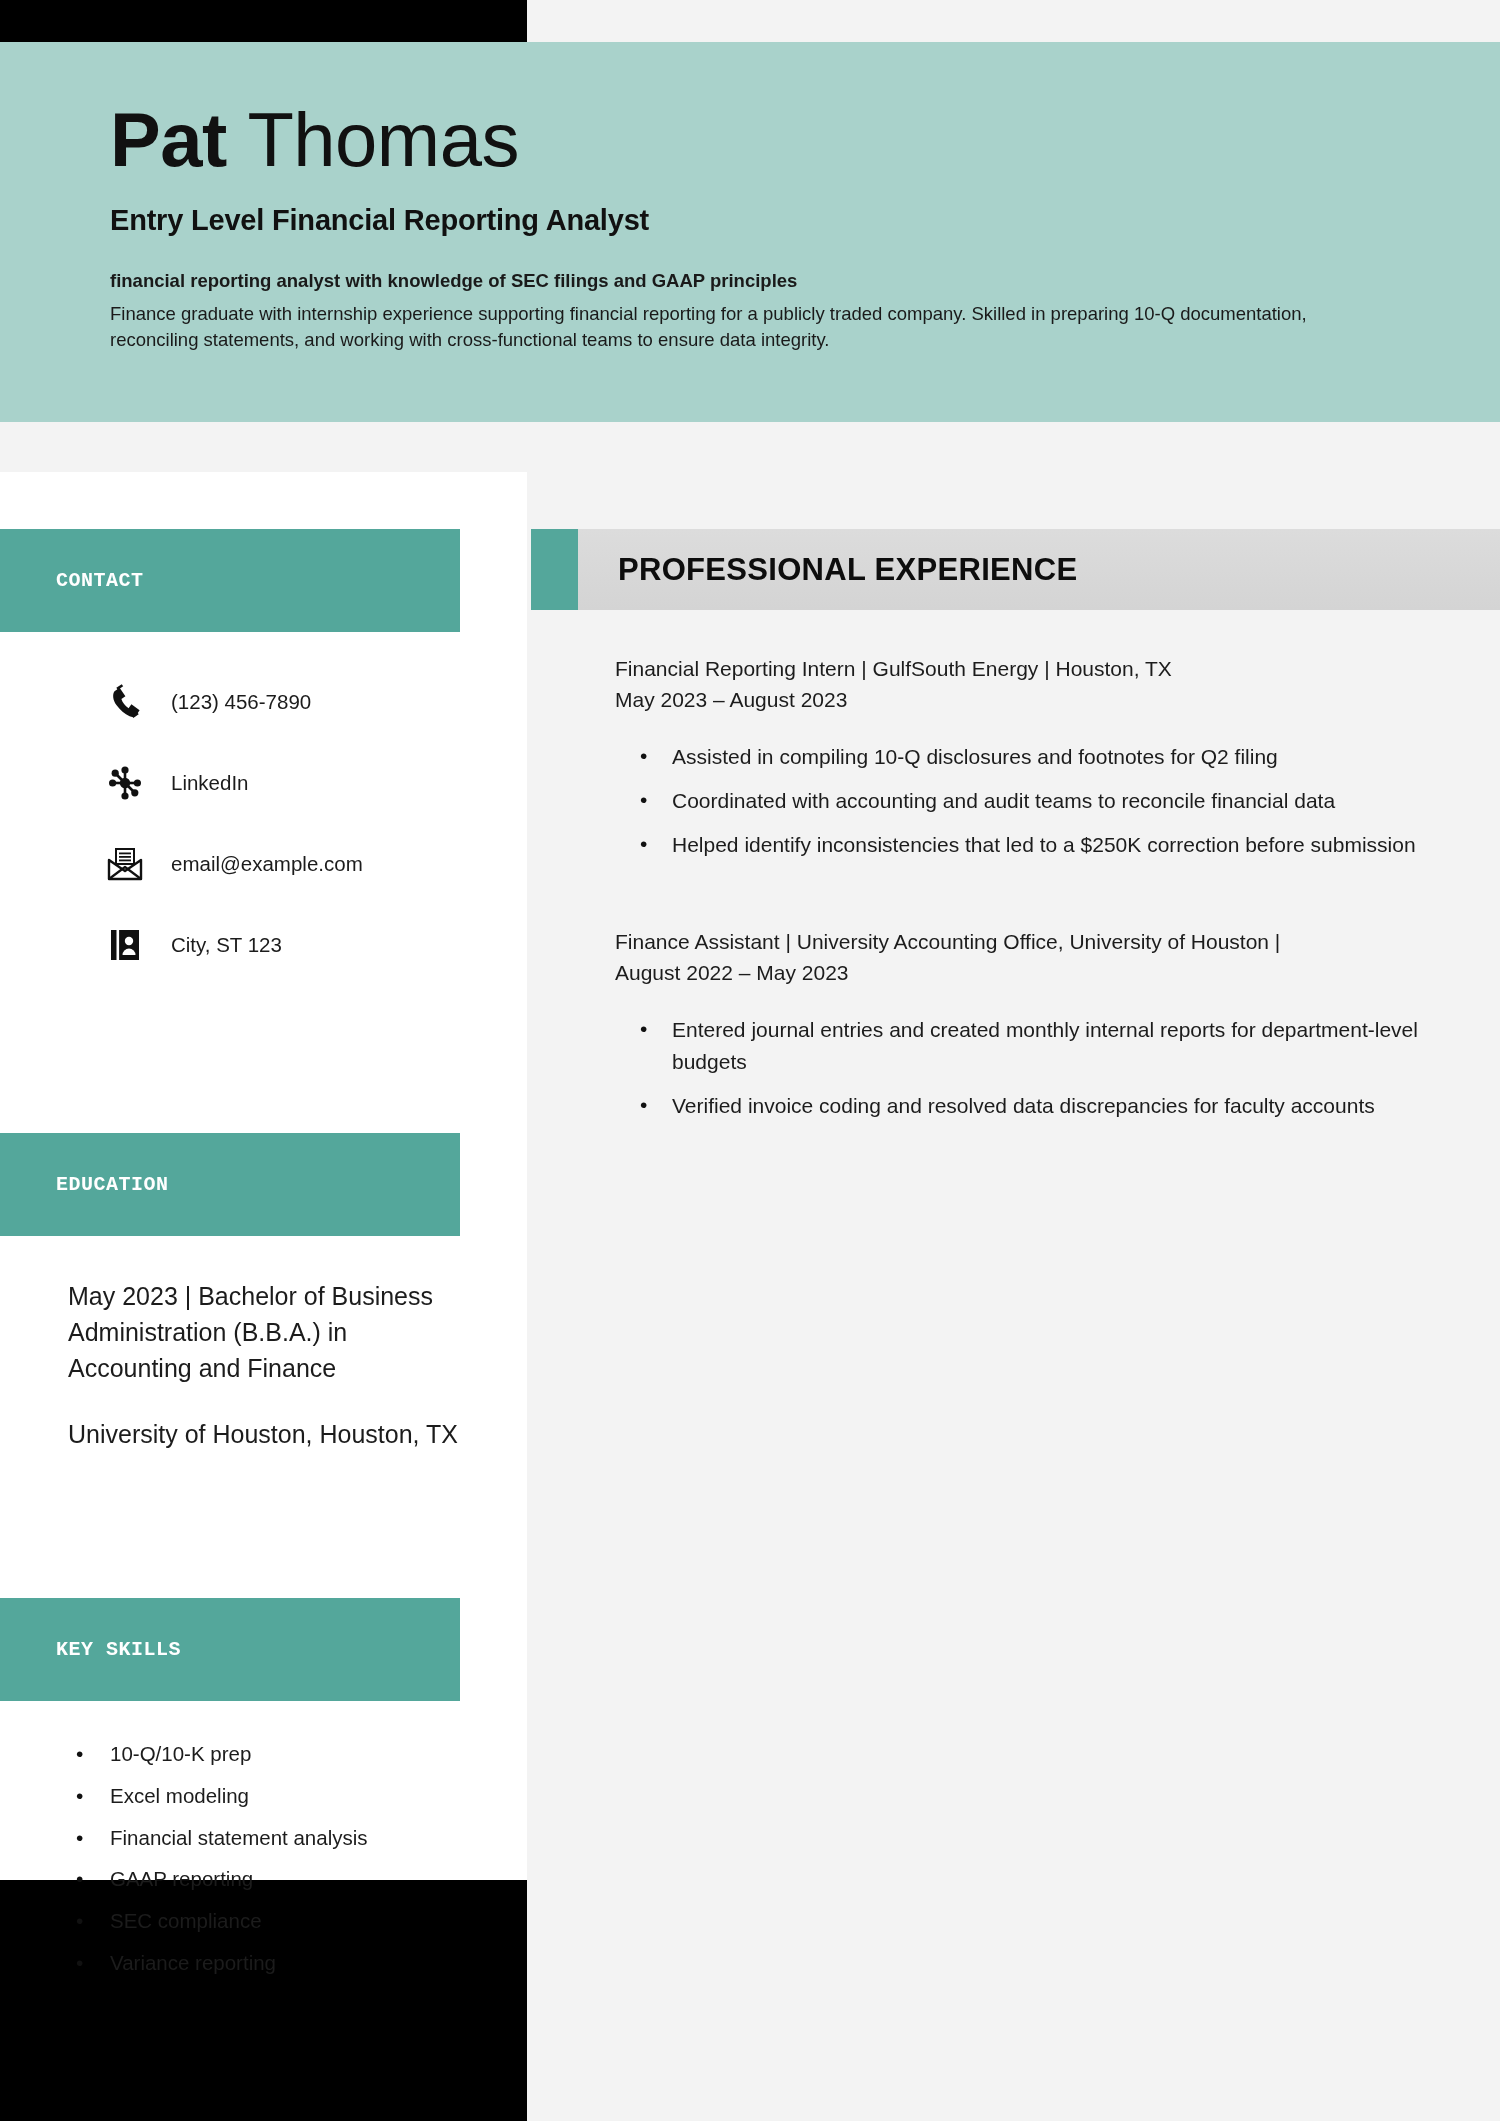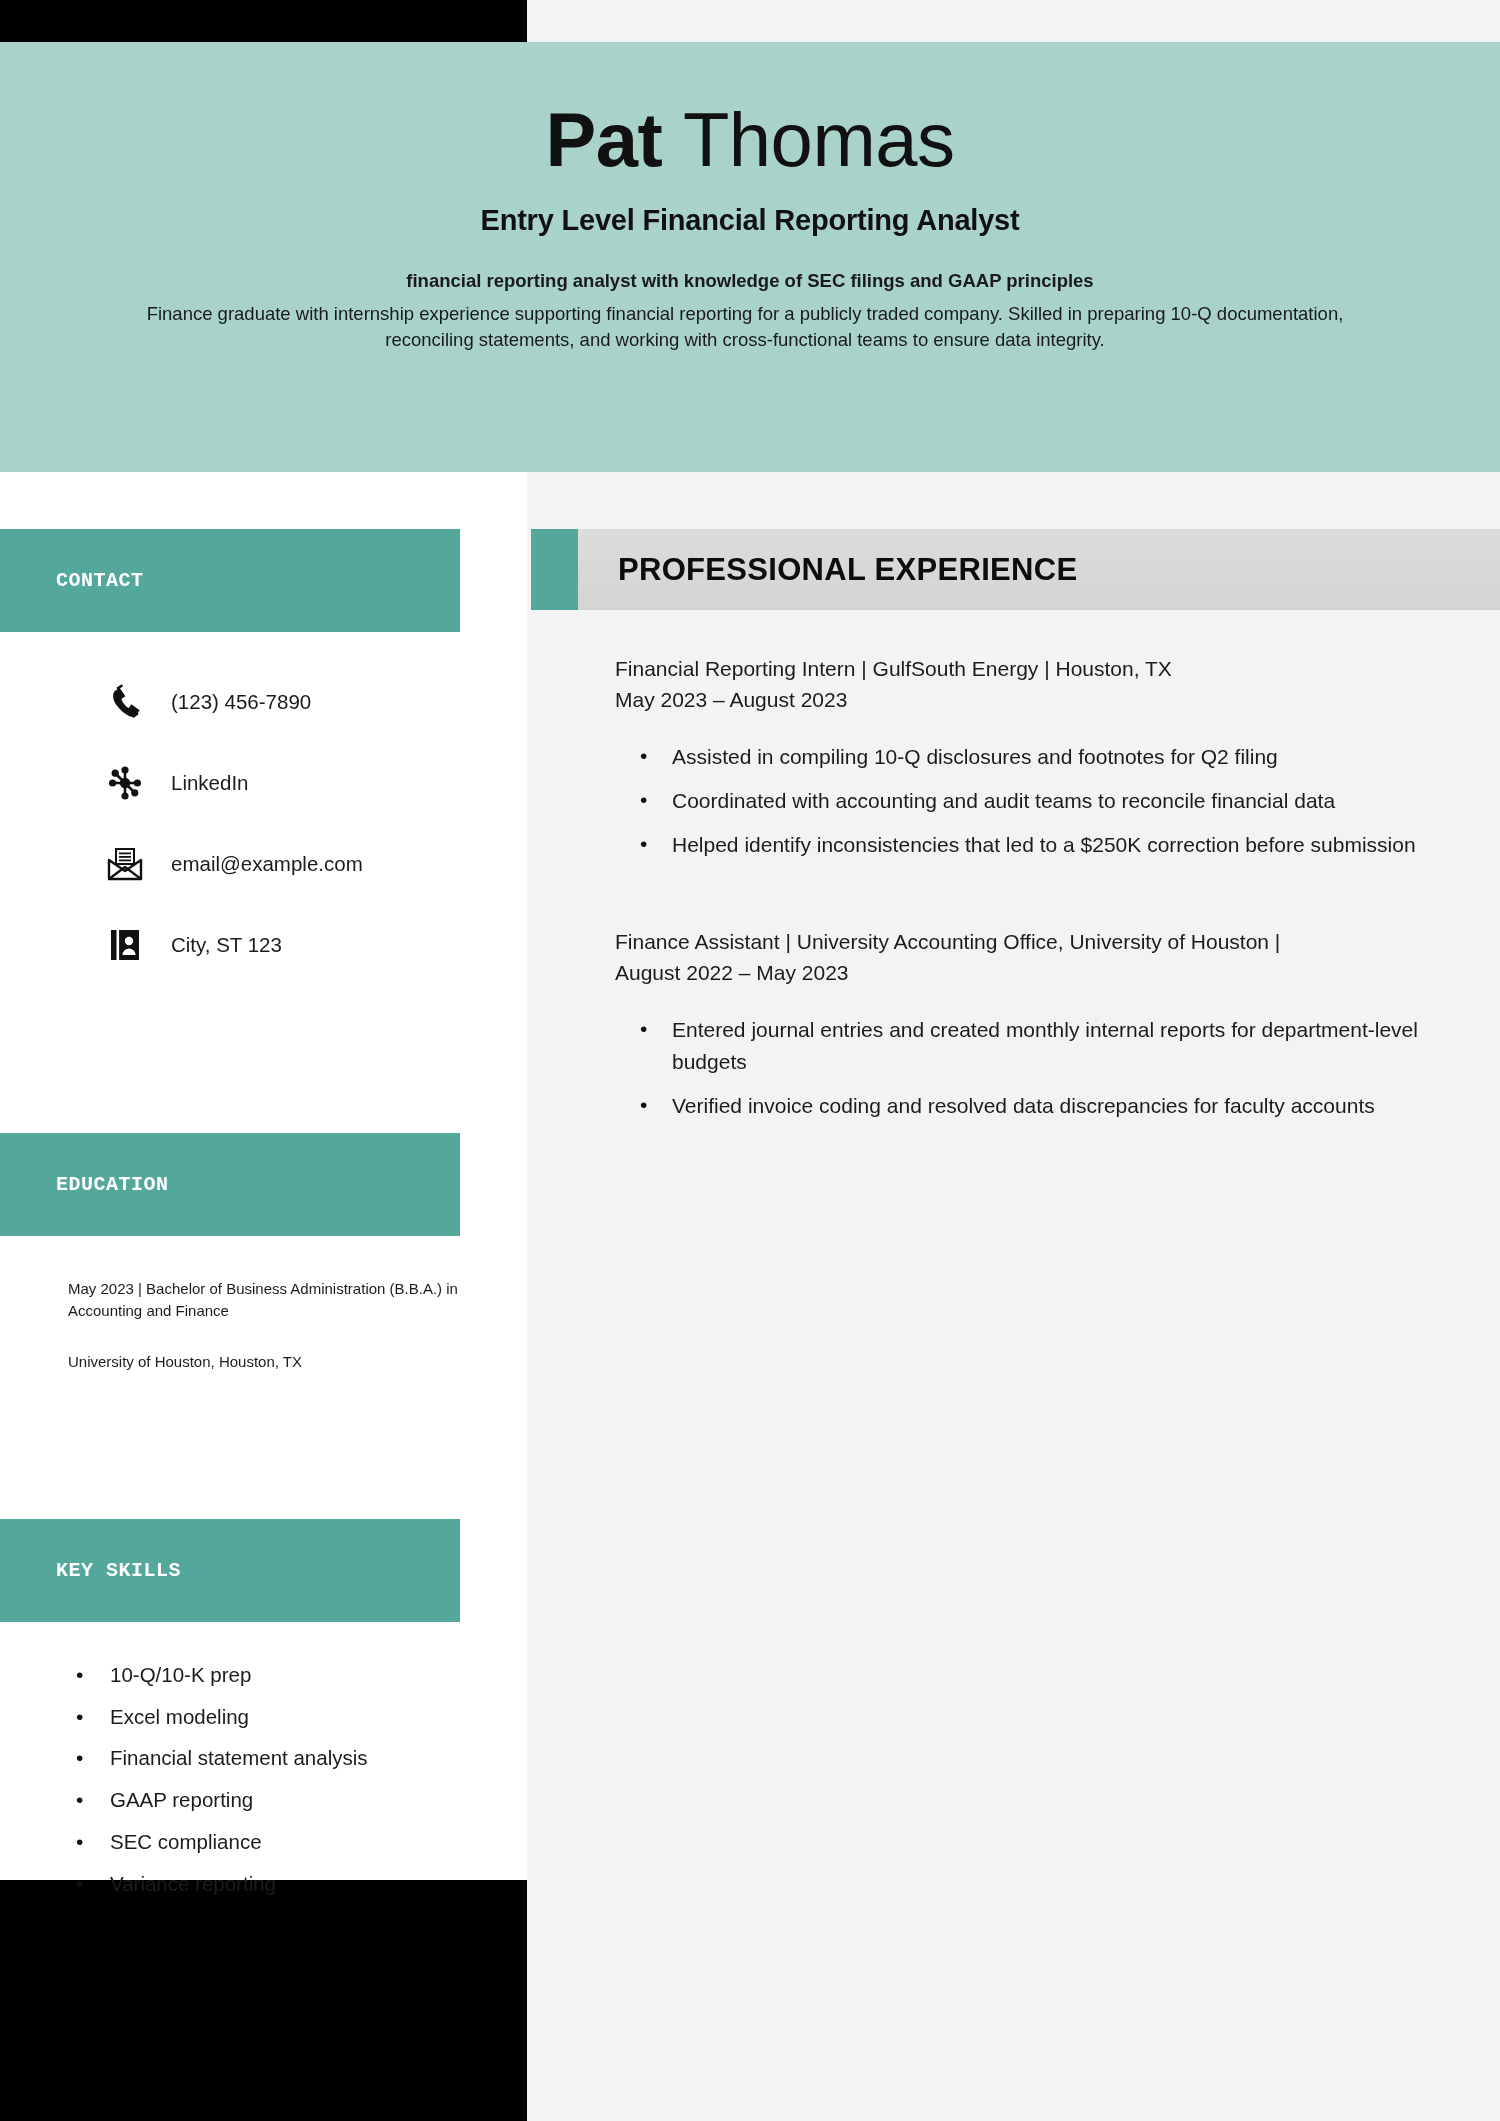--- a/index.html
+++ b/index.html
@@ -35,25 +35,24 @@
     width: 527px;
     height: 1408px;
     background: #ffffff;
   }
 
   
   .header-band {
     position: absolute;
     left: 0; top: 42px;
     width: 1500px;
-    height: 430px;
+    height: 380px;
     background: #a9d2cb;
     box-sizing: border-box;
     padding: 60px 110px 9px 110px;
-    text-align: center;
   }
   .name {
     font-size: 76px;
     line-height: 1.0;
     color: #111111;
     letter-spacing: -0.5px;
     margin: 0 0 0 0;
     white-space: nowrap;
   }
   .name .first {
@@ -135,21 +134,21 @@
     color: #1c1c1c;
     font-weight: 400;
   }
 
   .edu-block {
     padding-left: 68px;
     padding-right: 60px;
     margin-top: 42px;
   }
   .edu-degree, .edu-school {
-    font-size: 15px;
+    font-size: 25px;
     color: #1c1c1c;
     line-height: 1.44;
   }
   .edu-school { margin-top: 30px; }
 
   .skills-list {
     margin: 38px 0 0 0;
     padding-left: 110px;
     list-style: none;
   }

